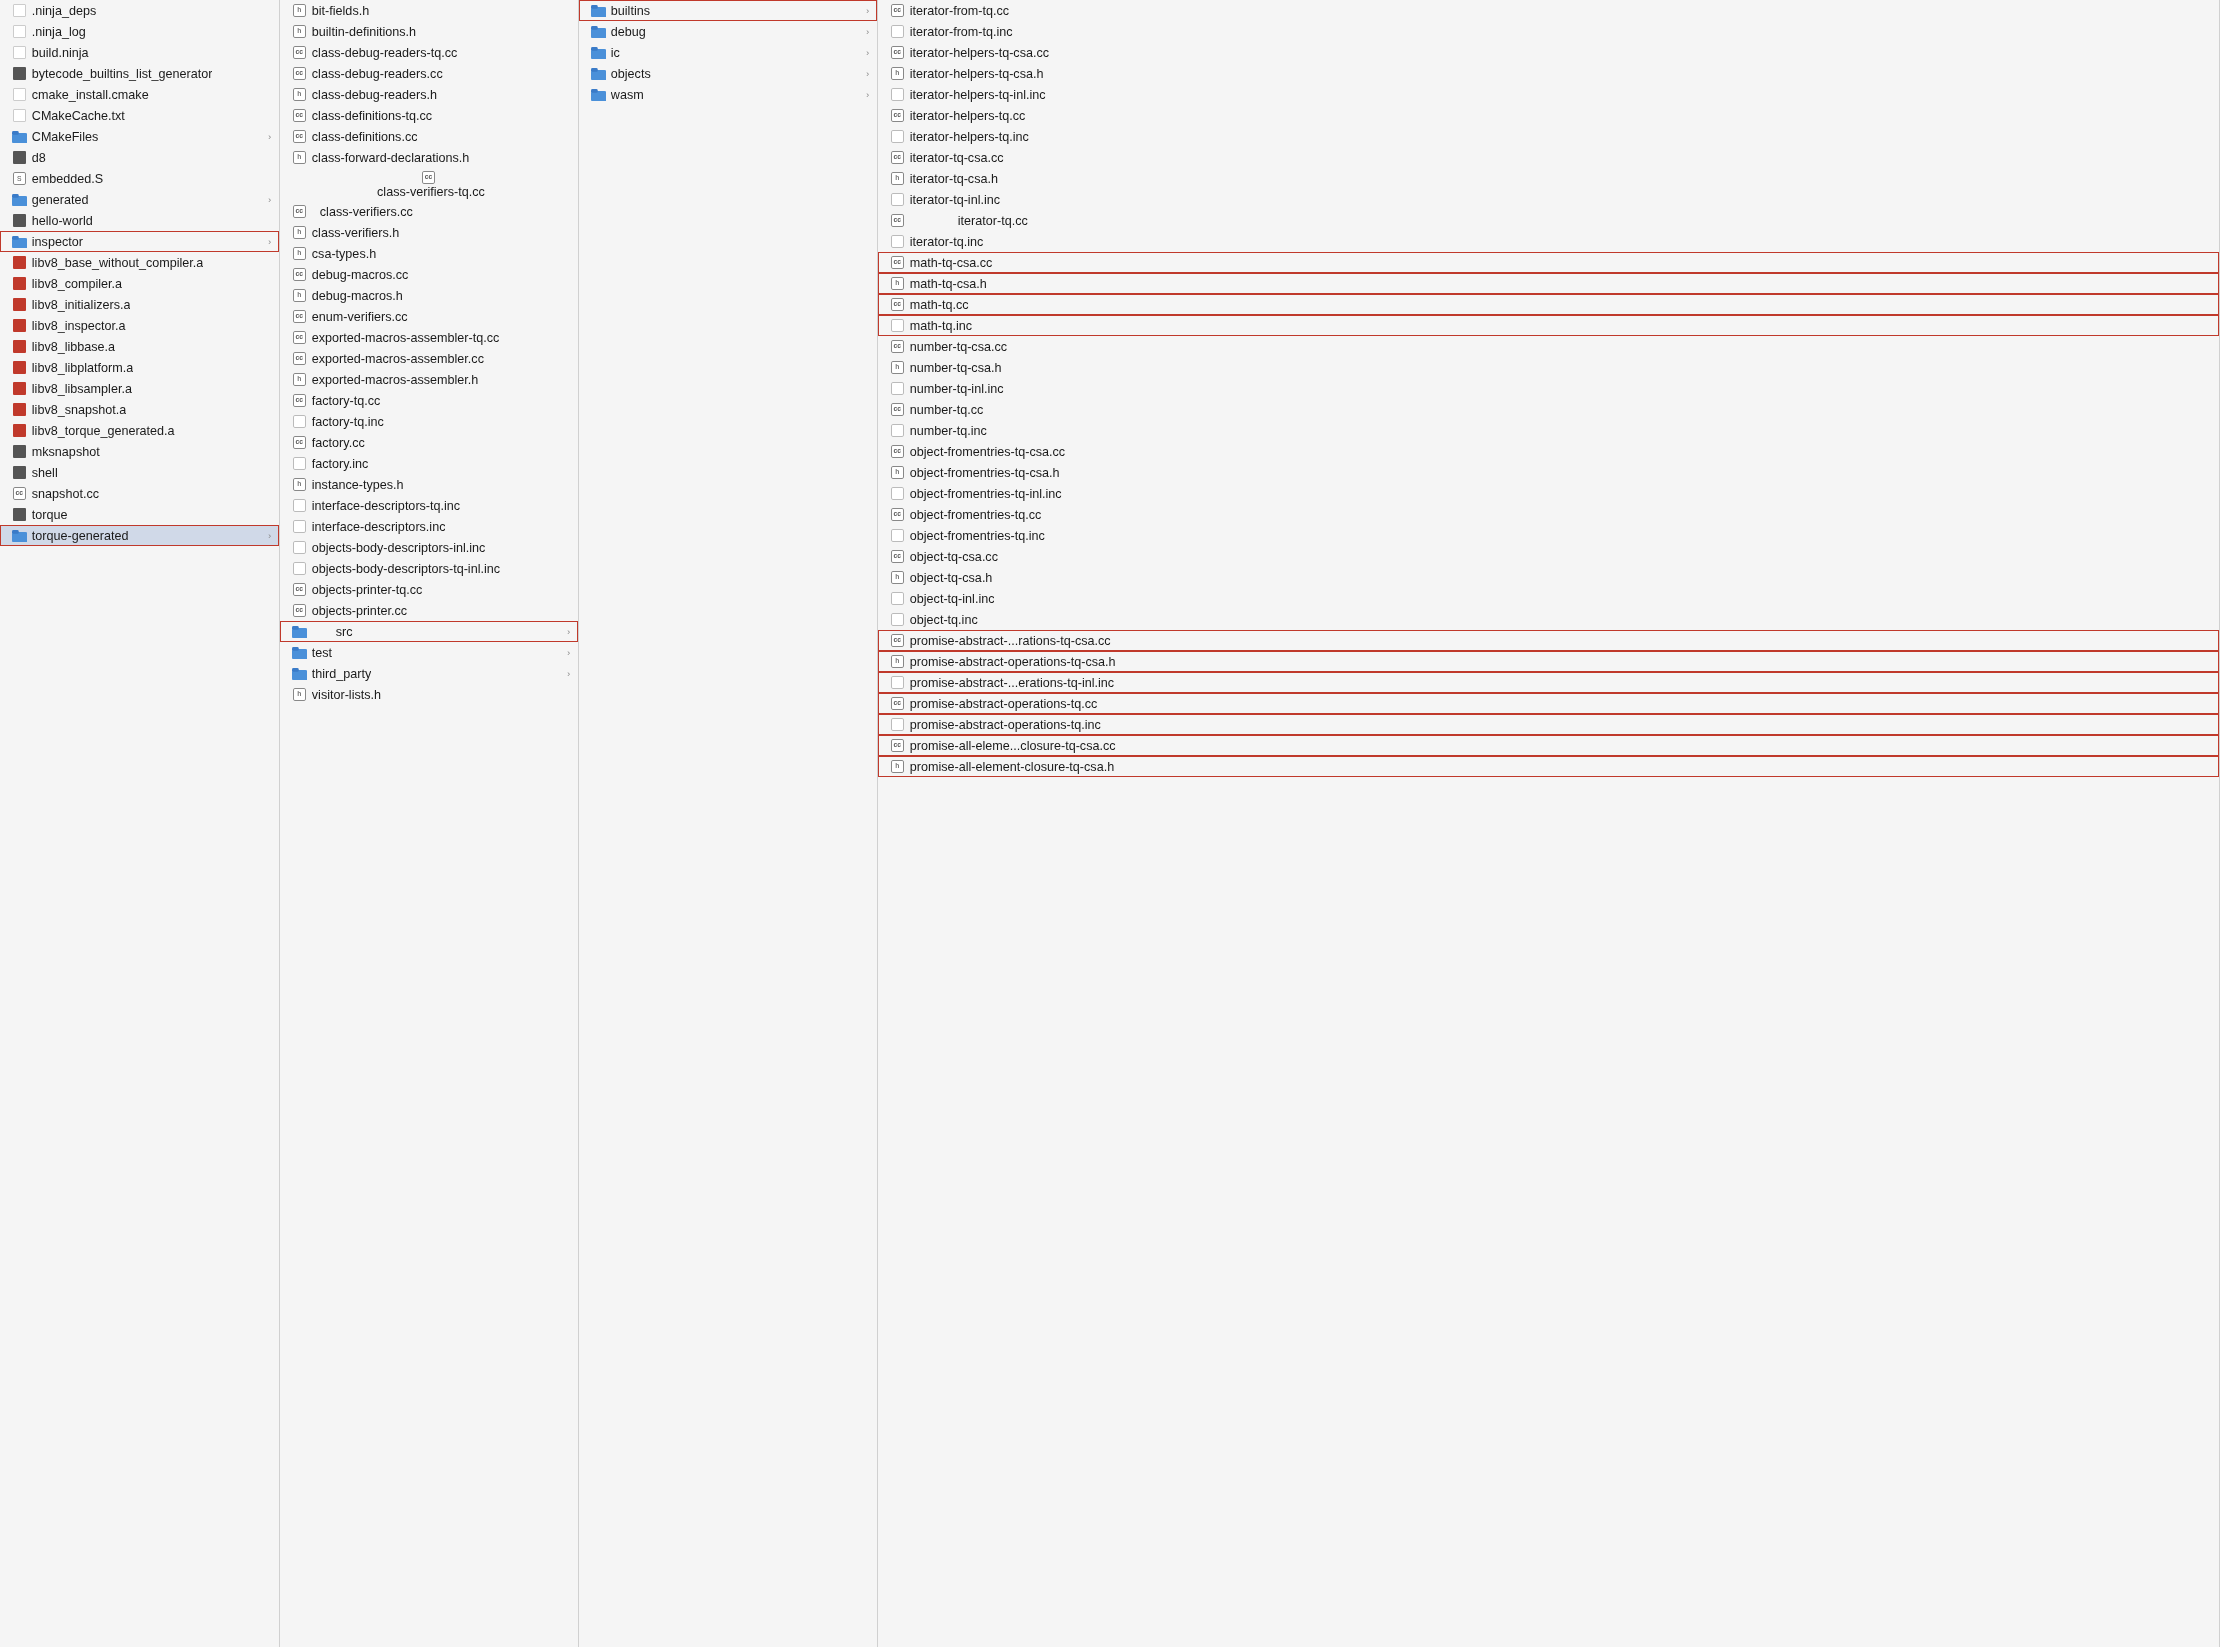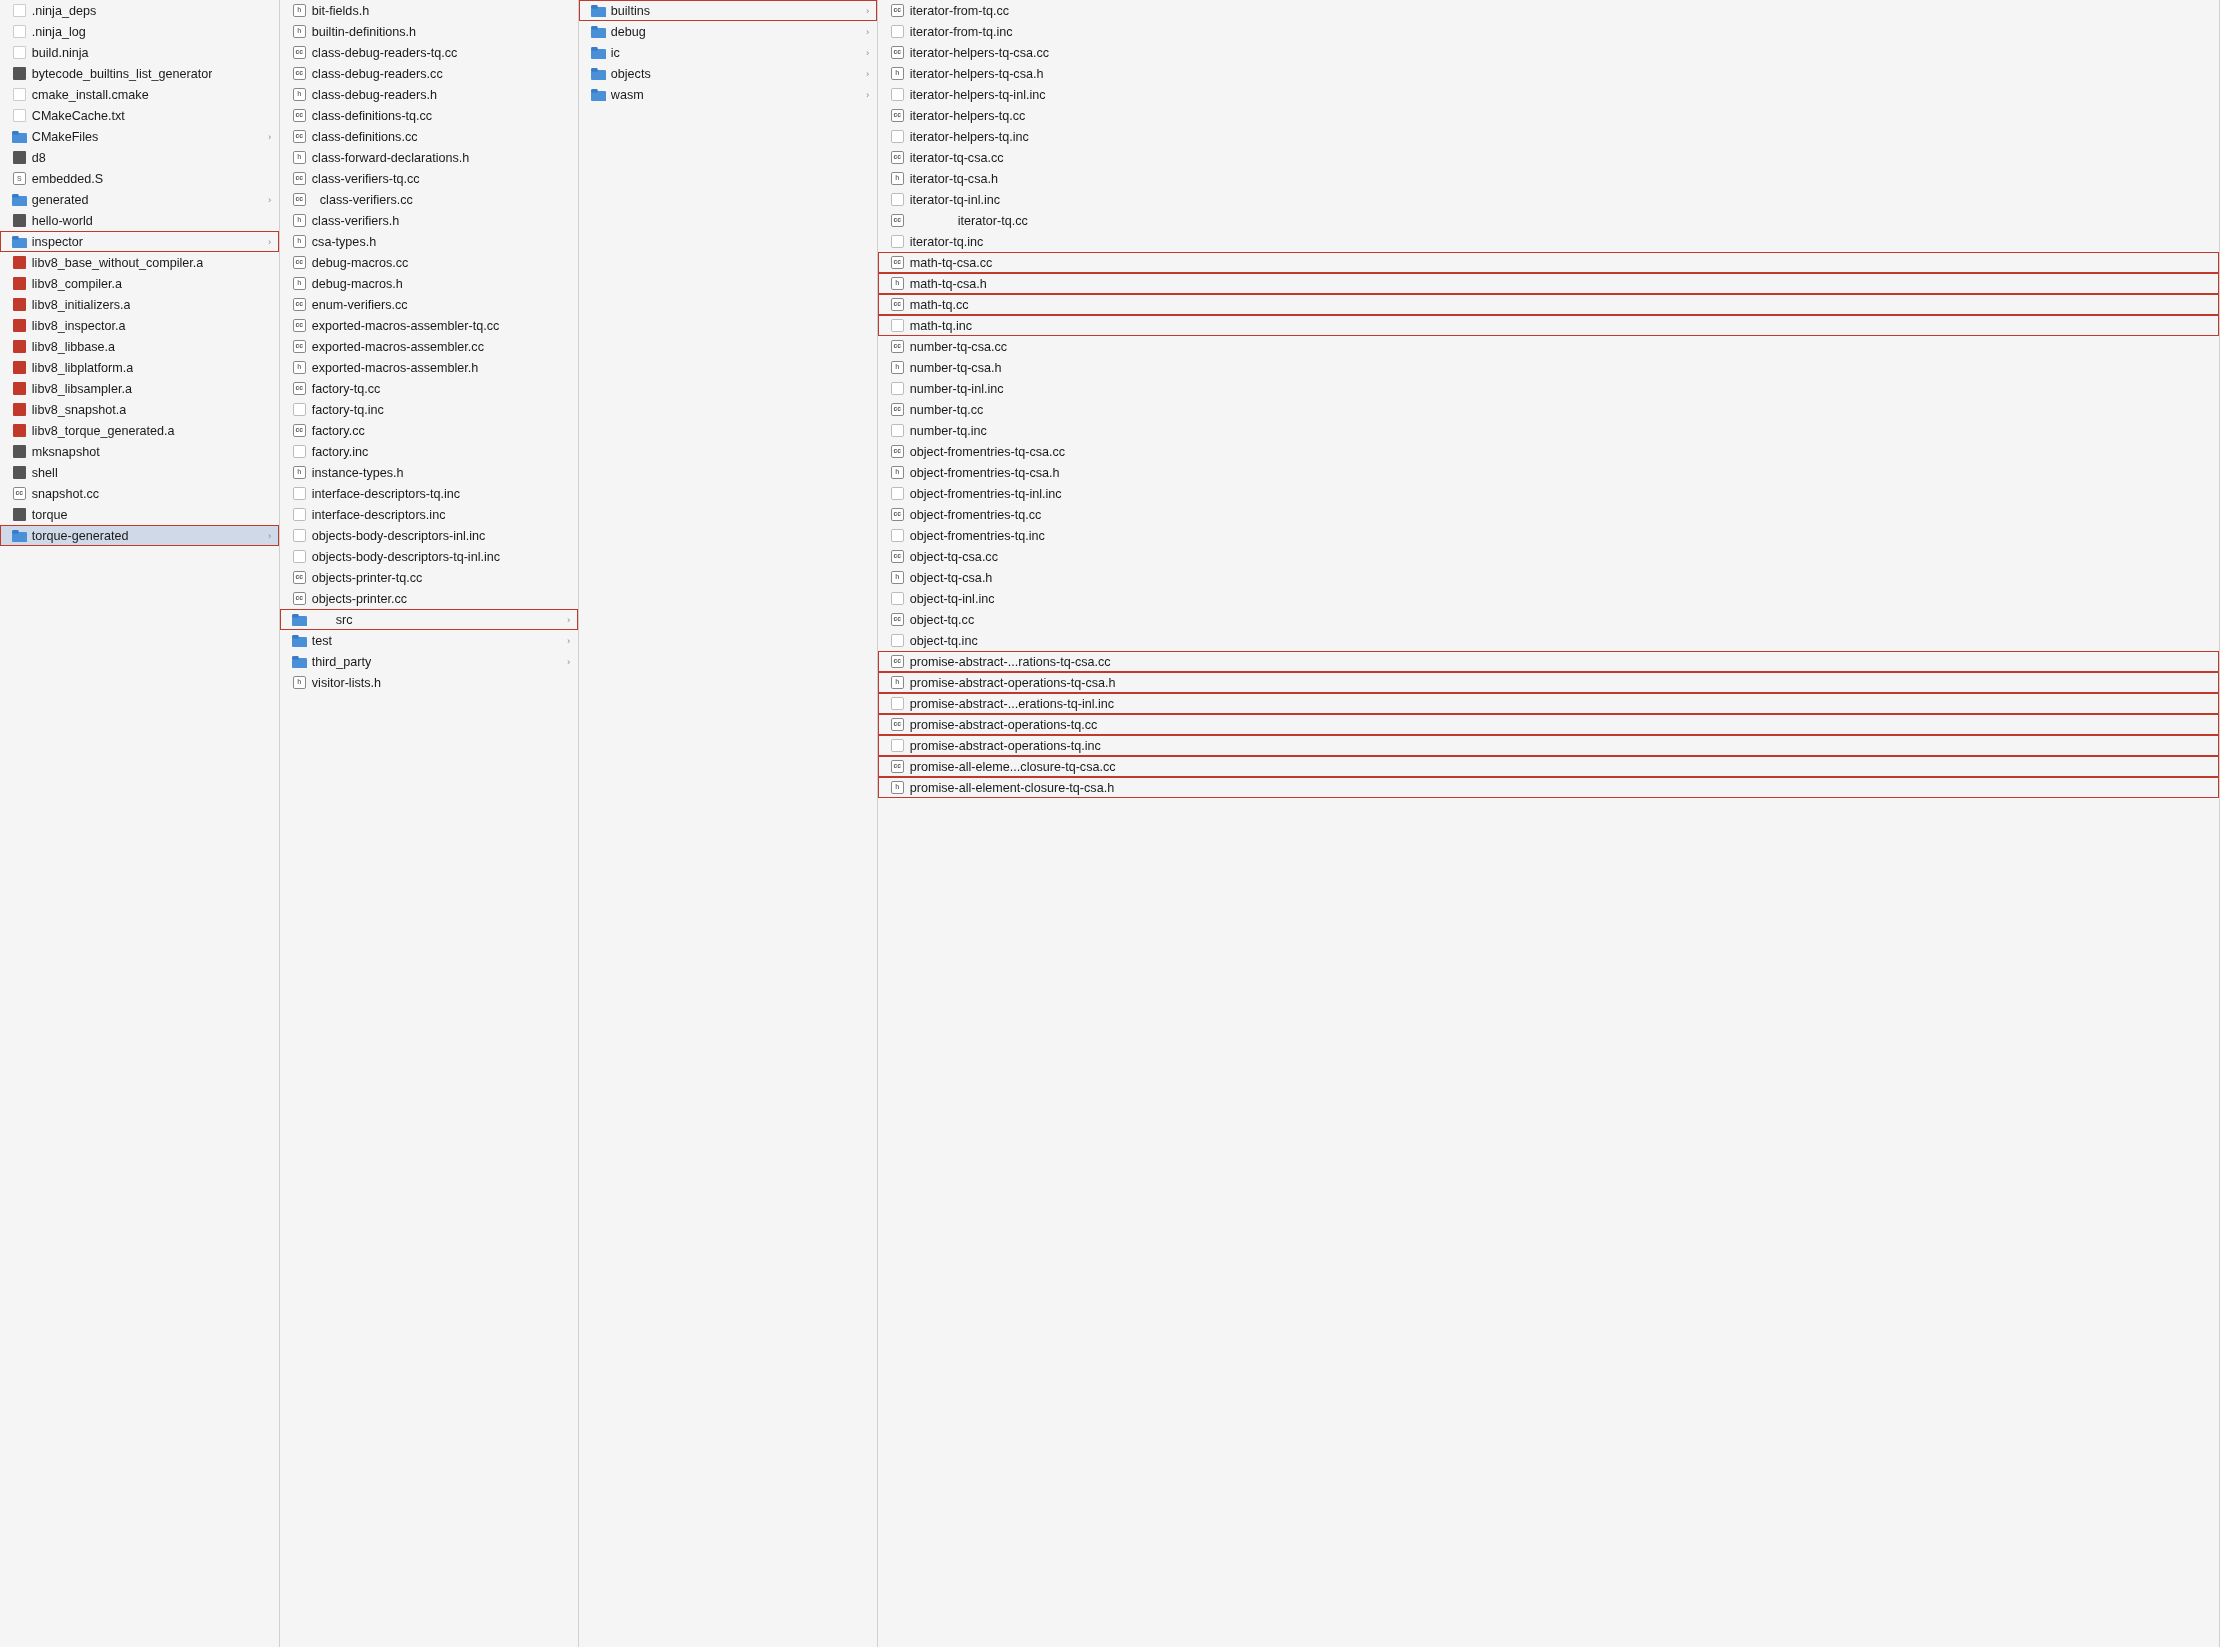--- a/index.html
+++ b/index.html
@@ -322,21 +322,21 @@
         <div class="icon-cc">cc</div>
       </span>
       <span class="item-name">class-definitions.cc</span>
     </div>
     <div class="file-item" style="padding-left: 11.6px;">
       <span class="file-icon">
         <div class="icon-h">h</div>
       </span>
       <span class="item-name">class-forward-declarations.h</span>
     </div>
-    <div class="file-item" style="padding-left: 11.6px;">
+    <div class="file-item" style="padding-left: 11.6px; flex-direction: column;">
       <span class="file-icon">
         <div class="icon-cc">cc</div>
       </span>
       <span class="item-name">class-verifiers-tq.cc</span>
     </div>
     <div class="file-item" style="padding-left: 11.6px; gap: 8px;">
       <span class="file-icon">
         <div class="icon-cc">cc</div>
       </span>
       <span class="item-name">class-verifiers.cc</span>
@@ -716,26 +716,20 @@
       <span class="item-name">object-tq-csa.h</span>
     </div>
     <div class="file-item" style="padding-left: 11.6px;">
       <span class="file-icon">
         <div class="icon-inc"></div>
       </span>
       <span class="item-name">object-tq-inl.inc</span>
     </div>
     <div class="file-item" style="padding-left: 11.6px;">
       <span class="file-icon">
-        <div class="icon-cc">cc</div>
-      </span>
-      <span class="item-name">object-tq.cc</span>
-    </div>
-    <div class="file-item" style="padding-left: 11.6px;">
-      <span class="file-icon">
         <div class="icon-inc"></div>
       </span>
       <span class="item-name">object-tq.inc</span>
     </div>
     <div class="file-item box-highlighted" style="padding-left: 11.6px;">
       <span class="file-icon">
         <div class="icon-cc">cc</div>
       </span>
       <span class="item-name">promise-abstract-...rations-tq-csa.cc</span>
     </div>

